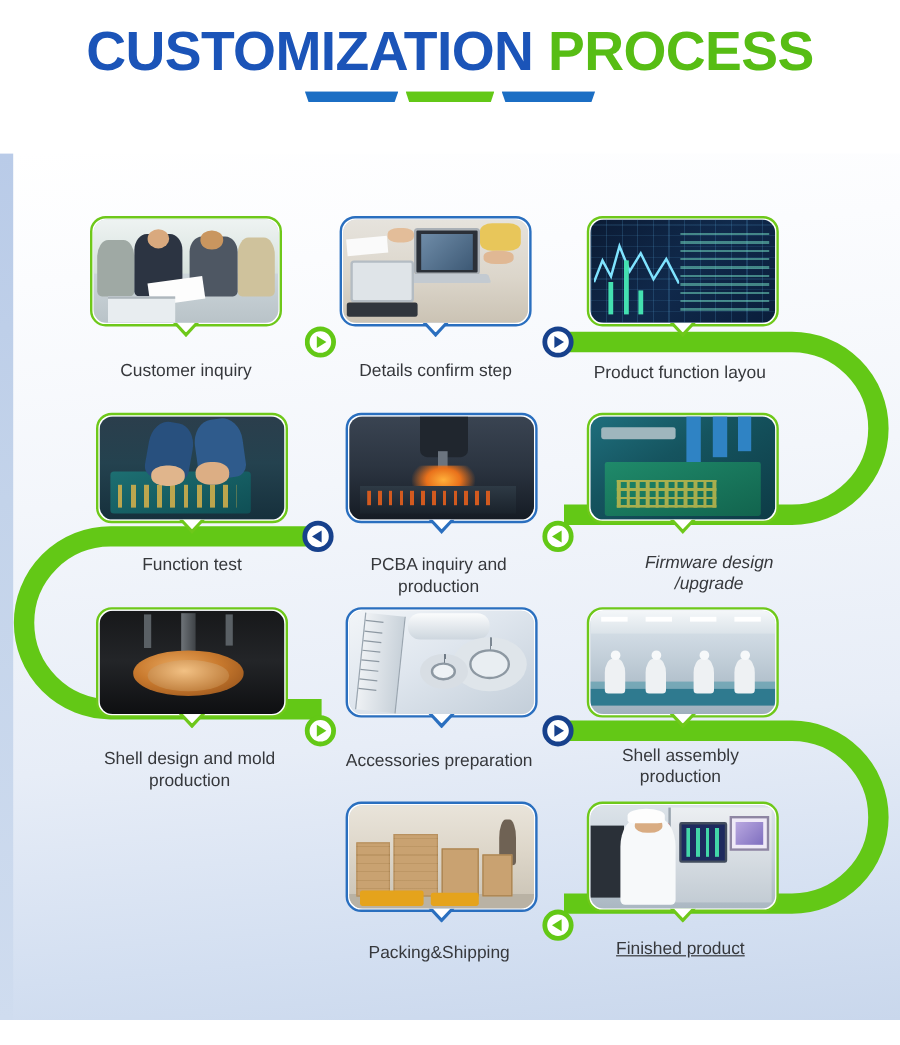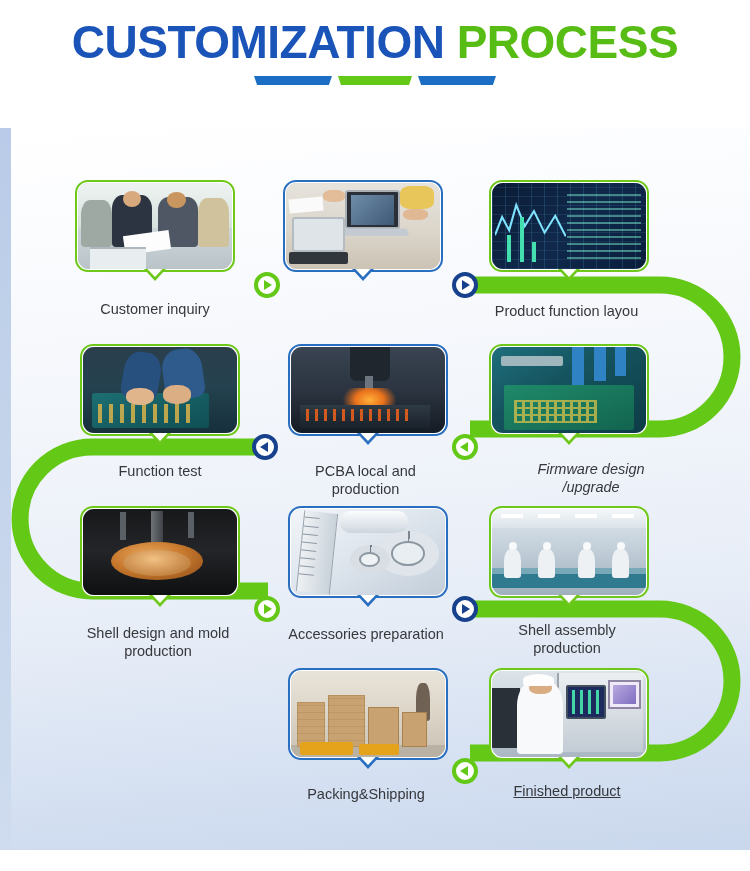--- a/index.html
+++ b/index.html
@@ -378,20 +378,21 @@
   </div>
 
   <div class="node green" style="left:254px; top:272px;">
     <span class="tri tri-r"></span>
   </div>
   <div class="node blue" style="left:452px; top:272px;">
     <span class="tri tri-r"></span>
   </div>
 
   <div class="label" style="left:55px;  top:300px; width:200px;">Customer inquiry</div>
+  <div class="label" style="left:263px; top:300px; width:200px;">Details confirm step</div>
   <div class="label" style="left:464px; top:302px; width:205px;">Product function layou</div>
 
   <div class="card green" style="left:80px;  top:344px;">
     <div class="thumb">
       <div class="scene sc-test">
         <div class="board"></div>
           <div class="chips"></div>
         <div class="armL"></div>
           <div class="armR"></div>
         <div class="handA"></div>
@@ -436,21 +437,21 @@
 
   <div class="node blue" style="left:252px; top:434px;">
     <span class="tri tri-l"></span>
   </div>
   <div class="node green" style="left:452px; top:434px;">
     <span class="tri tri-l"></span>
   </div>
 
   <div class="label" style="left:60px;  top:462px; width:200px;">Function test</div>
   <div class="label" style="left:268px; top:462px; width:195px;">
-    <div>PCBA local and</div>
+    <div>PCBA inquiry and</div>
     <div>production</div>
   </div>
   <div class="label" style="left:491px; top:460px; width:200px;font-style:italic;">
     <div>Firmware design</div>
     <div>/upgrade</div>
   </div>
 
   <div class="card green" style="left:80px;  top:506px;">
     <div class="thumb">
       <div class="scene sc-mold">

